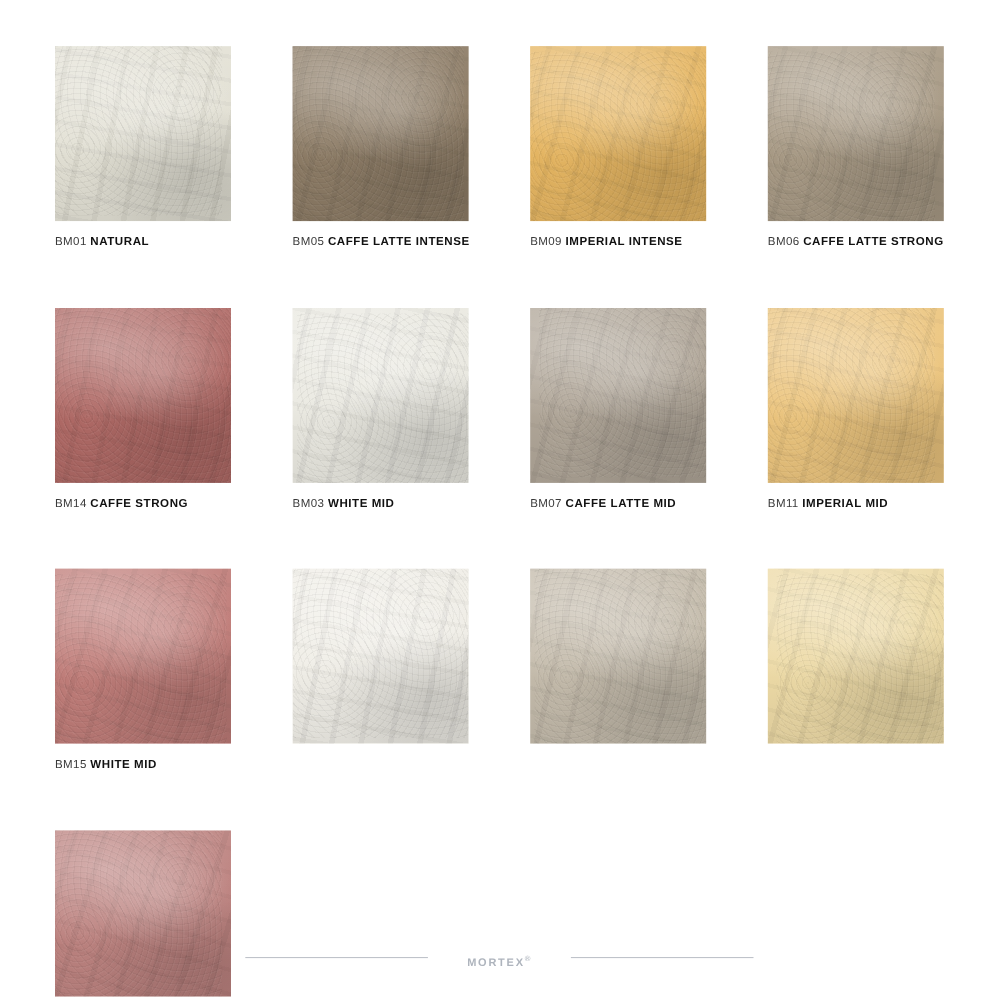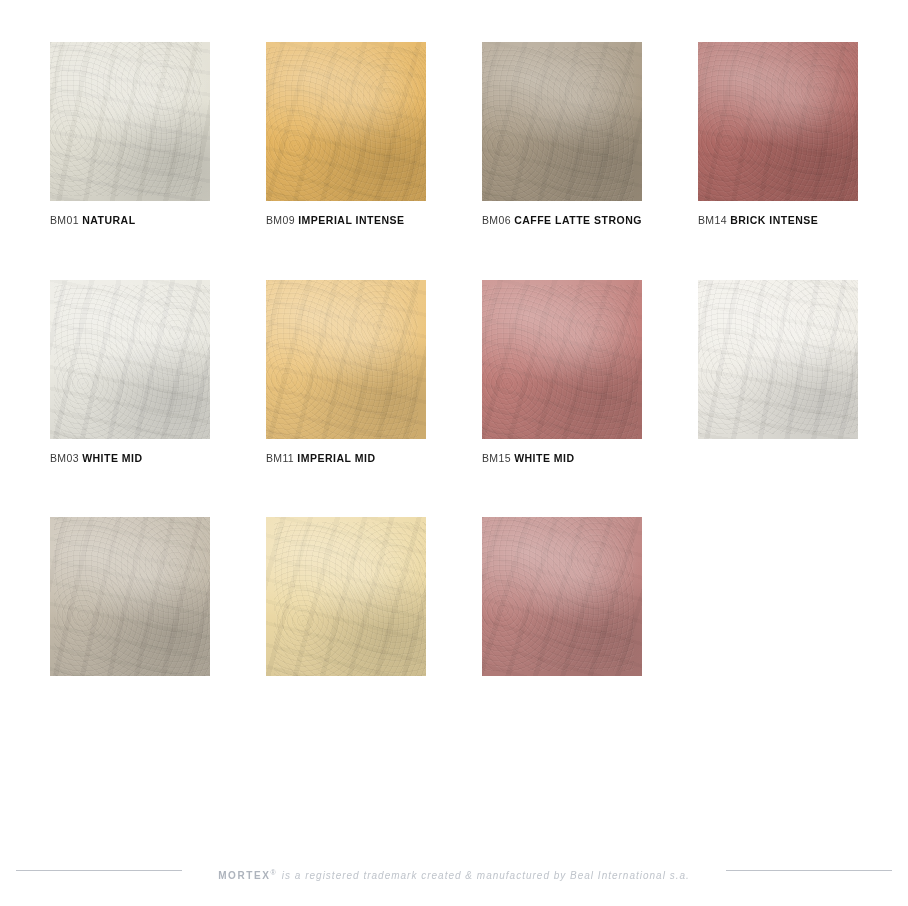--- a/index.html
+++ b/index.html
@@ -171,20 +171,28 @@
   <div class="swatch-grid">
       <div class="swatch-cell">
         <div class="swatch-chip" style="background-color: rgb(227, 225, 213);">
           <div class="tex-a" style="transform: rotate(-3deg) scale(1.25);"></div>
           <div class="tex-b"></div>
           <div class="tex-c" style="transform: translate(-8px, -5px);"></div>
         </div>
         <div class="swatch-label"><span class="swatch-code">BM01</span> <span class="swatch-name">NATURAL</span></div>
       </div>
       <div class="swatch-cell">
+        <div class="swatch-chip" style="background-color: rgb(141, 124, 102);">
+          <div class="tex-a" style="transform: rotate(-1deg) scale(1.25);"></div>
+          <div class="tex-b"></div>
+          <div class="tex-c" style="transform: translate(-4px, 0px);"></div>
+        </div>
+        <div class="swatch-label"><span class="swatch-code">BM05</span> <span class="swatch-name">CAFFE LATTE INTENSE</span></div>
+      </div>
+      <div class="swatch-cell">
         <div class="swatch-chip" style="background-color: rgb(230, 182, 98);">
           <div class="tex-a" style="transform: rotate(1deg) scale(1.25);"></div>
           <div class="tex-b"></div>
           <div class="tex-c" style="transform: translate(0px, 5px);"></div>
         </div>
         <div class="swatch-label"><span class="swatch-code">BM09</span> <span class="swatch-name">IMPERIAL INTENSE</span></div>
       </div>
       <div class="swatch-cell">
         <div class="swatch-chip" style="background-color: rgb(168, 154, 133);">
           <div class="tex-a" style="transform: rotate(0deg) scale(1.25);"></div>
@@ -192,29 +200,37 @@
           <div class="tex-c" style="transform: translate(-8px, 5px);"></div>
         </div>
         <div class="swatch-label"><span class="swatch-code">BM06</span> <span class="swatch-name">CAFFE LATTE STRONG</span></div>
       </div>
       <div class="swatch-cell">
         <div class="swatch-chip" style="background-color: rgb(176, 106, 102);">
           <div class="tex-a" style="transform: rotate(-3deg) scale(1.25);"></div>
           <div class="tex-b"></div>
           <div class="tex-c" style="transform: translate(0px, 0px);"></div>
         </div>
-        <div class="swatch-label"><span class="swatch-code">BM14</span> <span class="swatch-name">BRICK INTENSE</span></div>
+        <div class="swatch-label"><span class="swatch-code">BM14</span> <span class="swatch-name">CAFFE STRONG</span></div>
       </div>
       <div class="swatch-cell">
         <div class="swatch-chip" style="background-color: rgb(234, 233, 225);">
           <div class="tex-a" style="transform: rotate(-1deg) scale(1.25);"></div>
           <div class="tex-b"></div>
           <div class="tex-c" style="transform: translate(4px, 5px);"></div>
         </div>
         <div class="swatch-label"><span class="swatch-code">BM03</span> <span class="swatch-name">WHITE MID</span></div>
+      </div>
+      <div class="swatch-cell">
+        <div class="swatch-chip" style="background-color: rgb(176, 166, 152);">
+          <div class="tex-a" style="transform: rotate(1deg) scale(1.25);"></div>
+          <div class="tex-b"></div>
+          <div class="tex-c" style="transform: translate(8px, -5px);"></div>
+        </div>
+        <div class="swatch-label"><span class="swatch-code">BM07</span> <span class="swatch-name">CAFFE LATTE MID</span></div>
       </div>
       <div class="swatch-cell">
         <div class="swatch-chip" style="background-color: rgb(236, 197, 126);">
           <div class="tex-a" style="transform: rotate(0deg) scale(1.25);"></div>
           <div class="tex-b"></div>
           <div class="tex-c" style="transform: translate(-8px, 0px);"></div>
         </div>
         <div class="swatch-label"><span class="swatch-code">BM11</span> <span class="swatch-name">IMPERIAL MID</span></div>
       </div>
       <div class="swatch-cell">
@@ -253,18 +269,17 @@
           <div class="tex-c" style="transform: translate(-8px, -5px);"></div>
         </div>
       </div>
     </div>
 
   <div class="footer">
     <div class="footer-rule left"></div>
     <div class="footer-text">
       <span class="footer-brand">MORTEX</span>
         <span class="footer-reg">®</span>
-      <span class="footer-tagline">is a registered trademark created &amp; manufactured by Beal International s.a.</span>
     </div>
     <div class="footer-rule right"></div>
   </div>
 
 </div>
 
 </body></html>

